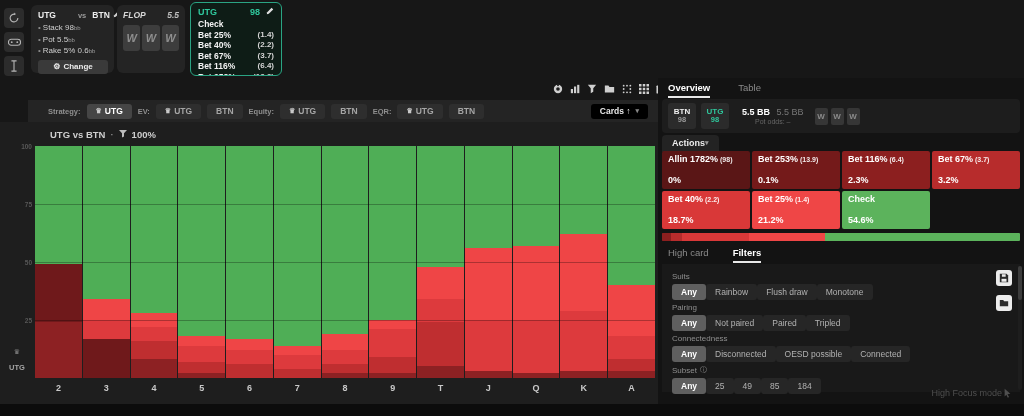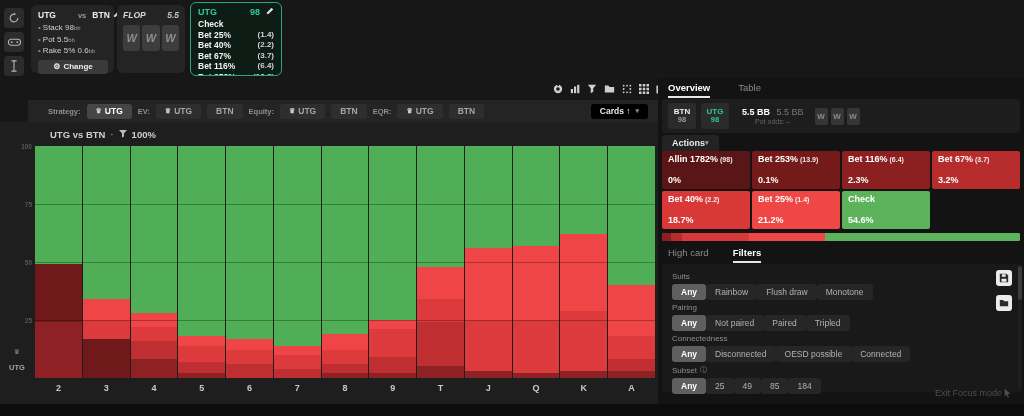--- a/index.html
+++ b/index.html
@@ -589,21 +589,21 @@
         <svg width="10" height="10" viewBox="0 0 12 12">
             <path d="M1 2.5h4l1.2 1.5H11V10H1z" fill="#2b2b2b"></path>
           </svg>
       </span>
     </div>
     <div class="scroll">
         <div class="thumb"></div>
       </div>
 
     <div class="exit">
-      <span>Exit Focus mode</span>
+      <span>High Focus mode</span>
       <svg width="9" height="10" viewBox="0 0 12 14">
           <path d="M2 1l8 7-4 .6 2.2 4-1.8 1-2-4.2L2 12z" fill="#4f4f4f"></path>
         </svg>
     </div>
   </div>
 
   <div class="bottom-strip"></div>
 </div>
 
 </body></html>

